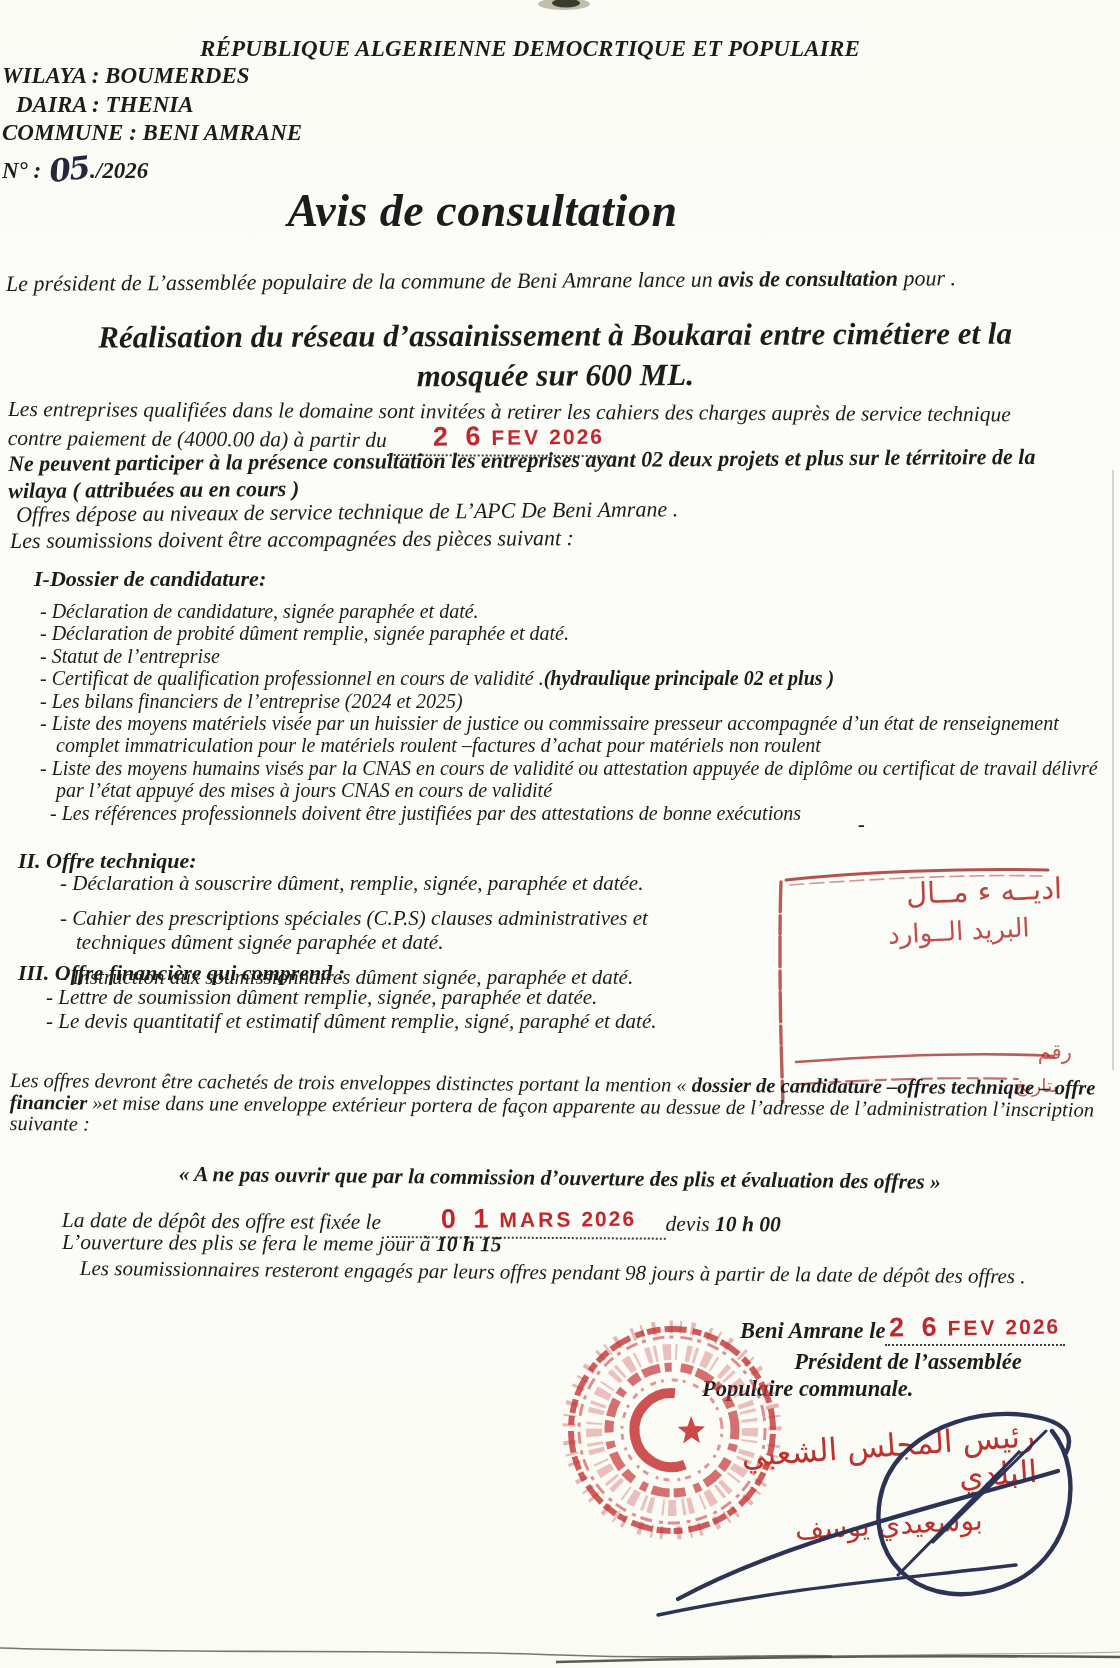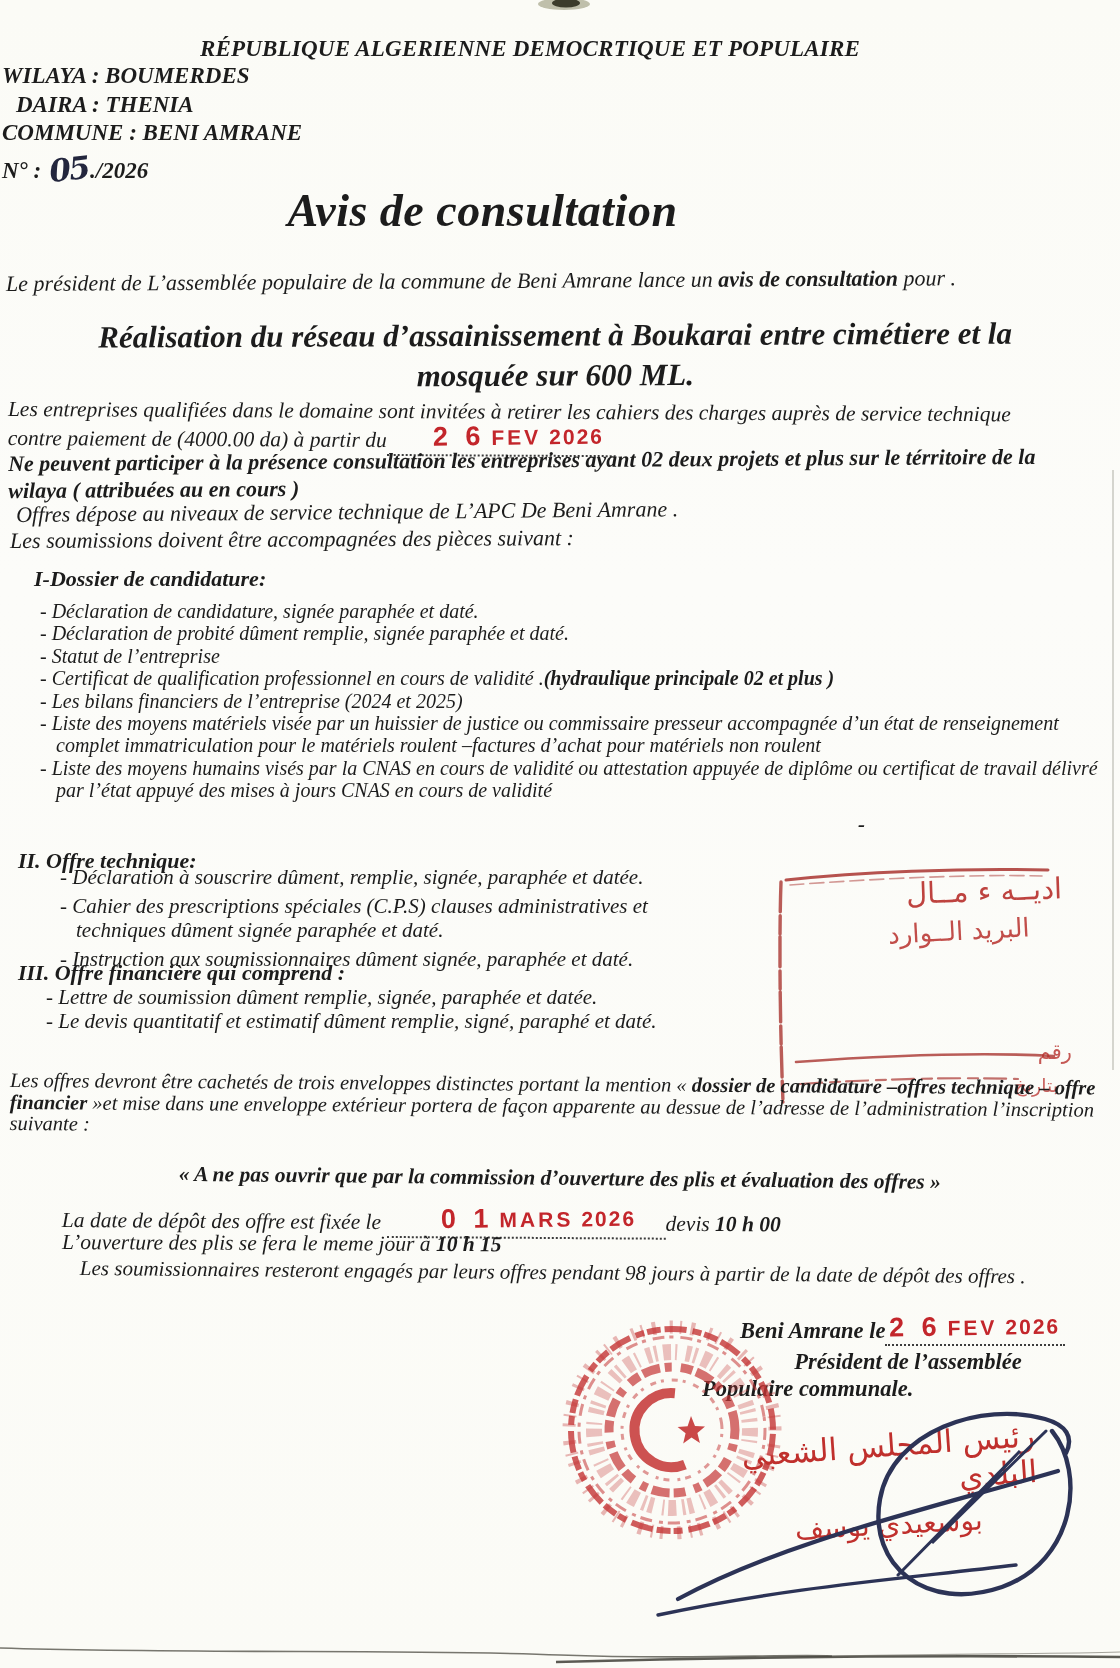--- a/index.html
+++ b/index.html
@@ -27,21 +27,21 @@
   #retrait{top:396px;left:8px;width:1112px;font-size:21.5px;line-height:27px;transform:rotate(0.3deg);}
   #participation{top:450px;left:8px;width:1108px;font-weight:bold;font-size:22px;line-height:27px;transform:rotate(-0.4deg);}
   #depot{top:502px;left:16px;font-size:22px;transform:rotate(-0.5deg);}
   #pieces{top:528px;left:10px;font-size:22px;transform:rotate(-0.3deg);}
   #dossier-h{top:566px;left:34px;font-weight:bold;font-size:22px;}
   #dossier-list{top:600px;left:40px;width:1072px;font-size:20px;line-height:22.4px;}
   .li{text-indent:-16px;padding-left:16px;}
   .li::before{content:"-  ";}
   #technique-h{top:848px;left:18px;font-weight:bold;font-size:22px;}
   #technique-list{top:860px;left:60px;width:660px;font-size:21px;line-height:24px;}
-  #technique-list .li{margin-top:5px;}
+  #technique-list .li{margin-top:11px;}
   #financiere-h{top:960px;left:18px;font-weight:bold;font-size:22px;}
   #financiere-list{top:986px;left:46px;width:760px;font-size:21px;line-height:23.5px;}
   #envelope{top:1070px;left:10px;width:1106px;font-size:20.5px;line-height:21.5px;transform:rotate(0.4deg);}
   #warning{top:1160px;left:0;width:1120px;font-weight:bold;font-size:21.5px;transform:rotate(0.6deg);}
   #ladate{top:1203px;left:62px;font-size:21.5px;transform:rotate(0.35deg);}
   #ouverture{top:1230px;left:62px;font-size:21.5px;transform:rotate(0.3deg);}
   #engagement{top:1256px;left:80px;font-size:21px;transform:rotate(0.5deg);}
   #signoff{top:1316px;left:702px;width:412px;font-size:22.5px;line-height:27px;font-weight:bold;}
   #signoff .l1{margin-left:38px;white-space:nowrap;}
   #signoff .l2{text-align:center;margin-top:2px;}
@@ -118,20 +118,21 @@
 
   <div id="dossier-h" class="abs">I-Dossier de candidature:</div>
   <div id="dossier-list" class="abs">
     <div class="li">Déclaration de candidature, signée paraphée et daté.</div>
     <div class="li">Déclaration de probité dûment remplie, signée paraphée et daté.</div>
     <div class="li">Statut de l’entreprise</div>
     <div class="li"><span>Certificat de qualification professionnel en cours de validité .</span><span class="b">(hydraulique  principale 02 et plus )</span></div>
     <div class="li">Les bilans financiers de l’entreprise (2024 et 2025)</div>
     <div class="li">Liste des moyens matériels visée par un huissier de justice  ou commissaire presseur accompagnée d’un état de renseignement complet immatriculation pour le matériels roulent –factures d’achat pour matériels non roulent</div>
     <div class="li">Liste des moyens humains visés par la CNAS en cours de validité  ou attestation appuyée de diplôme ou certificat de travail délivré par l’état appuyé des mises à jours CNAS en cours de validité</div>
+    <div class="li" style="padding-left:26px">Les références professionnels doivent être justifiées  par des attestations de bonne exécutions</div>
   </div>
   <div id="stray-dash" class="abs">-</div>
 
   <div id="technique-h" class="abs">II. Offre technique:</div>
   <div id="technique-list" class="abs">
     <div class="li">Déclaration à souscrire dûment, remplie, signée, paraphée et datée.</div>
     <div class="li">Cahier des prescriptions spéciales (C.P.S) clauses administratives et techniques dûment signée paraphée et  daté.</div>
     <div class="li">Instruction aux soumissionnaires dûment signée, paraphée et daté.</div>
   </div>
 

